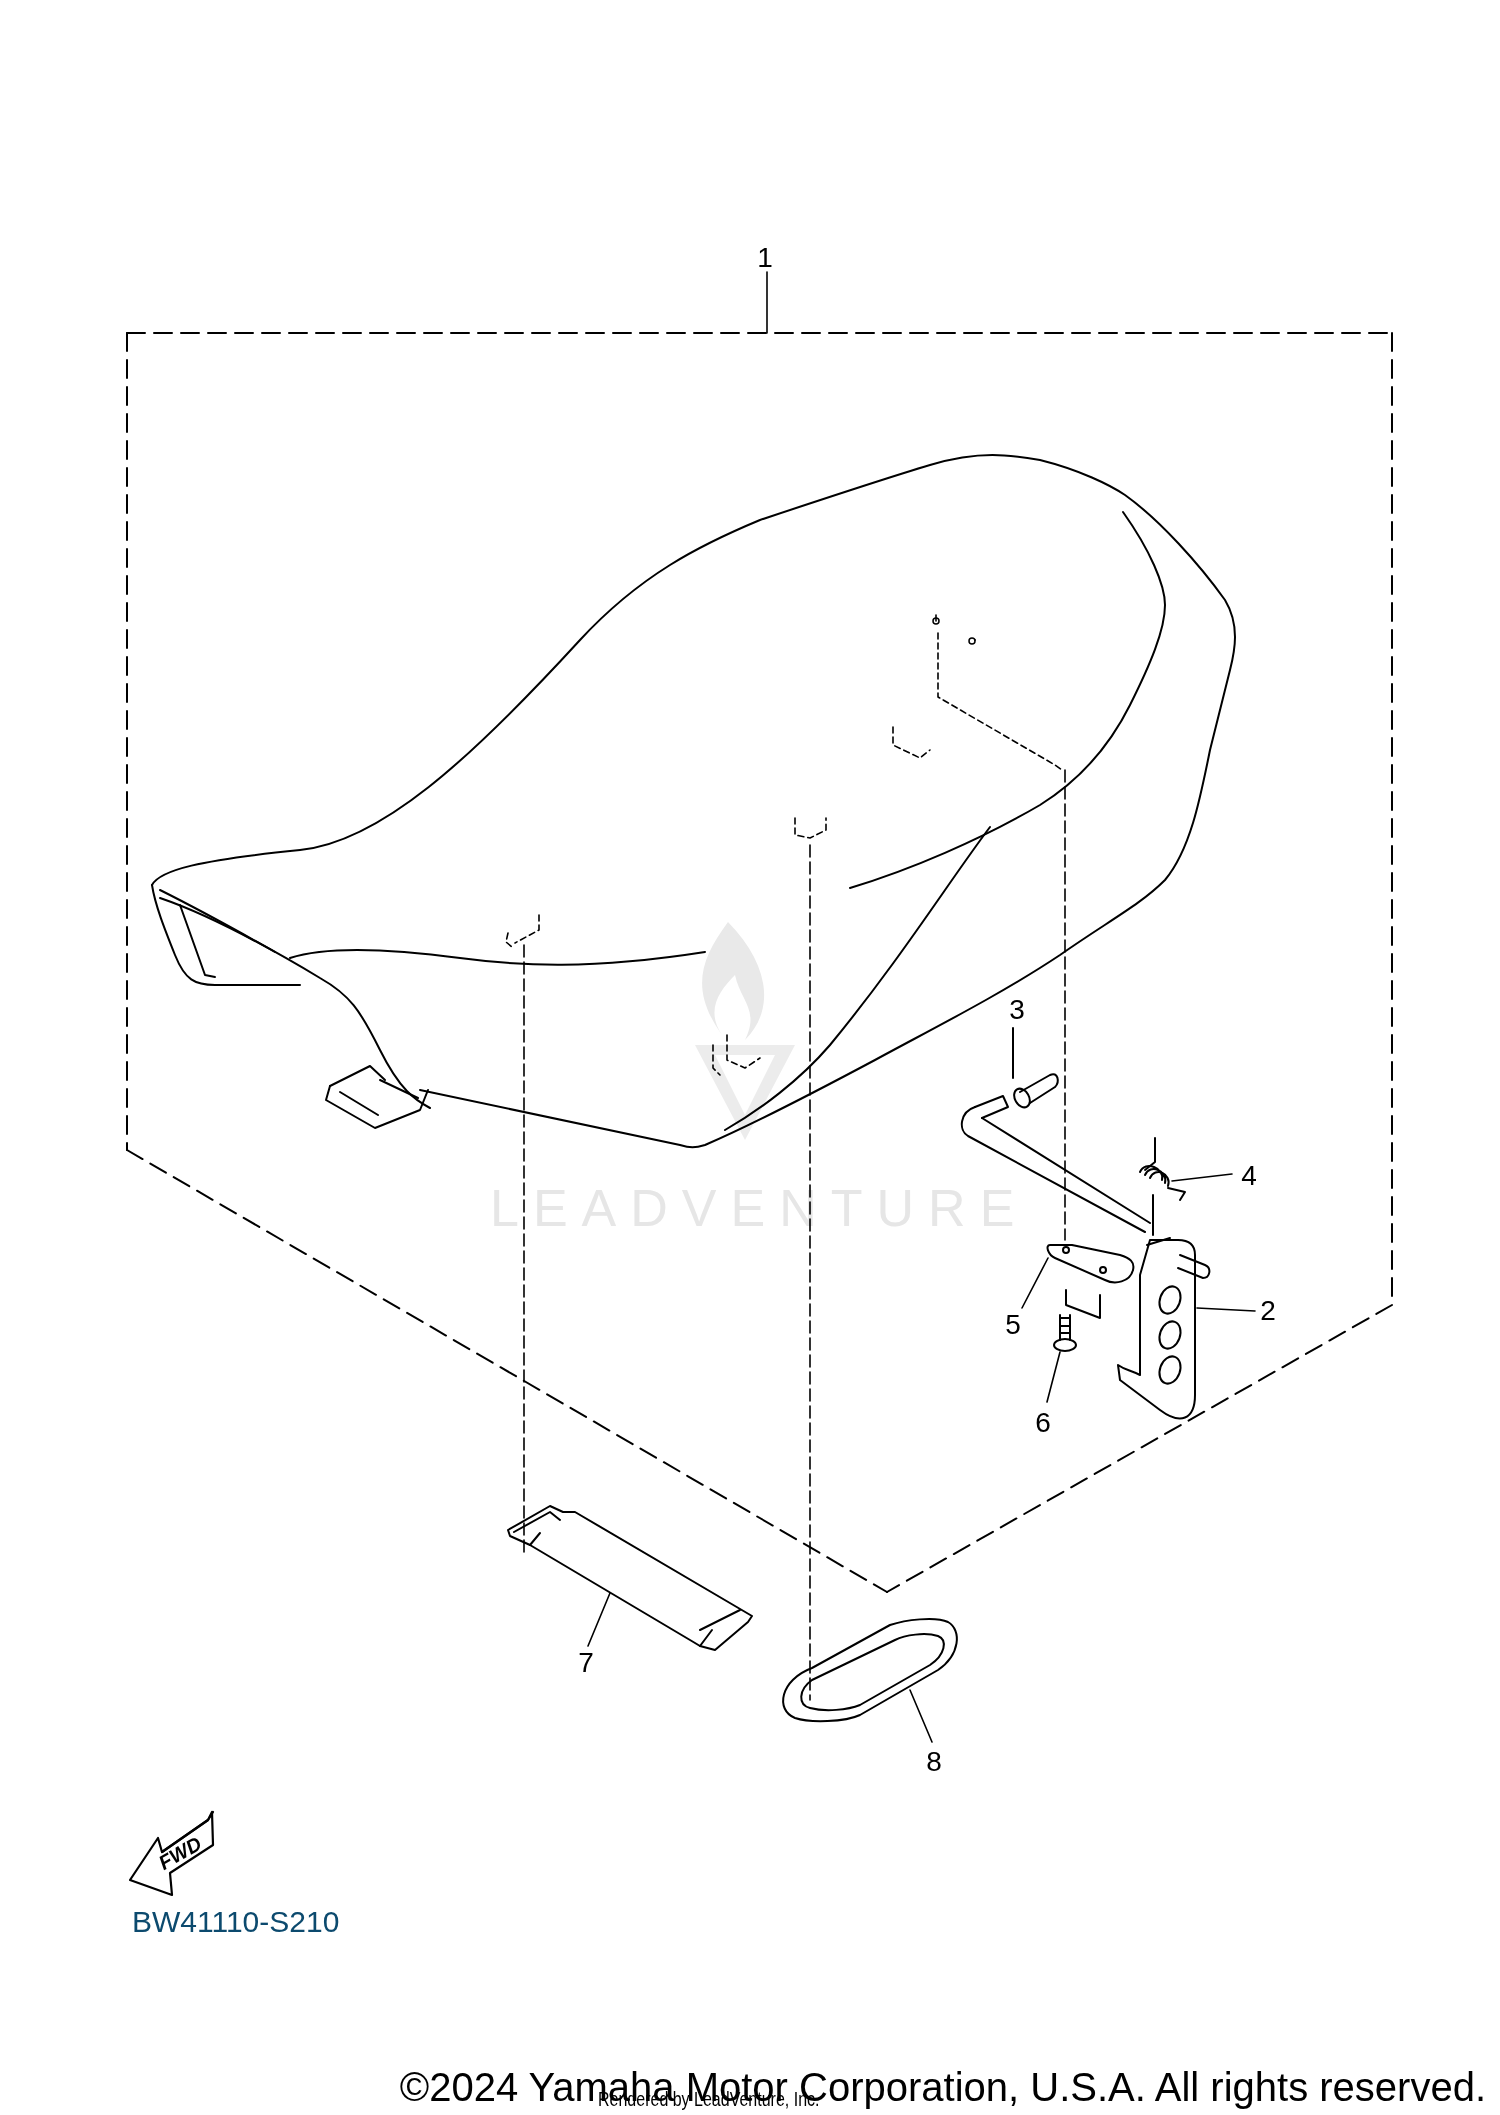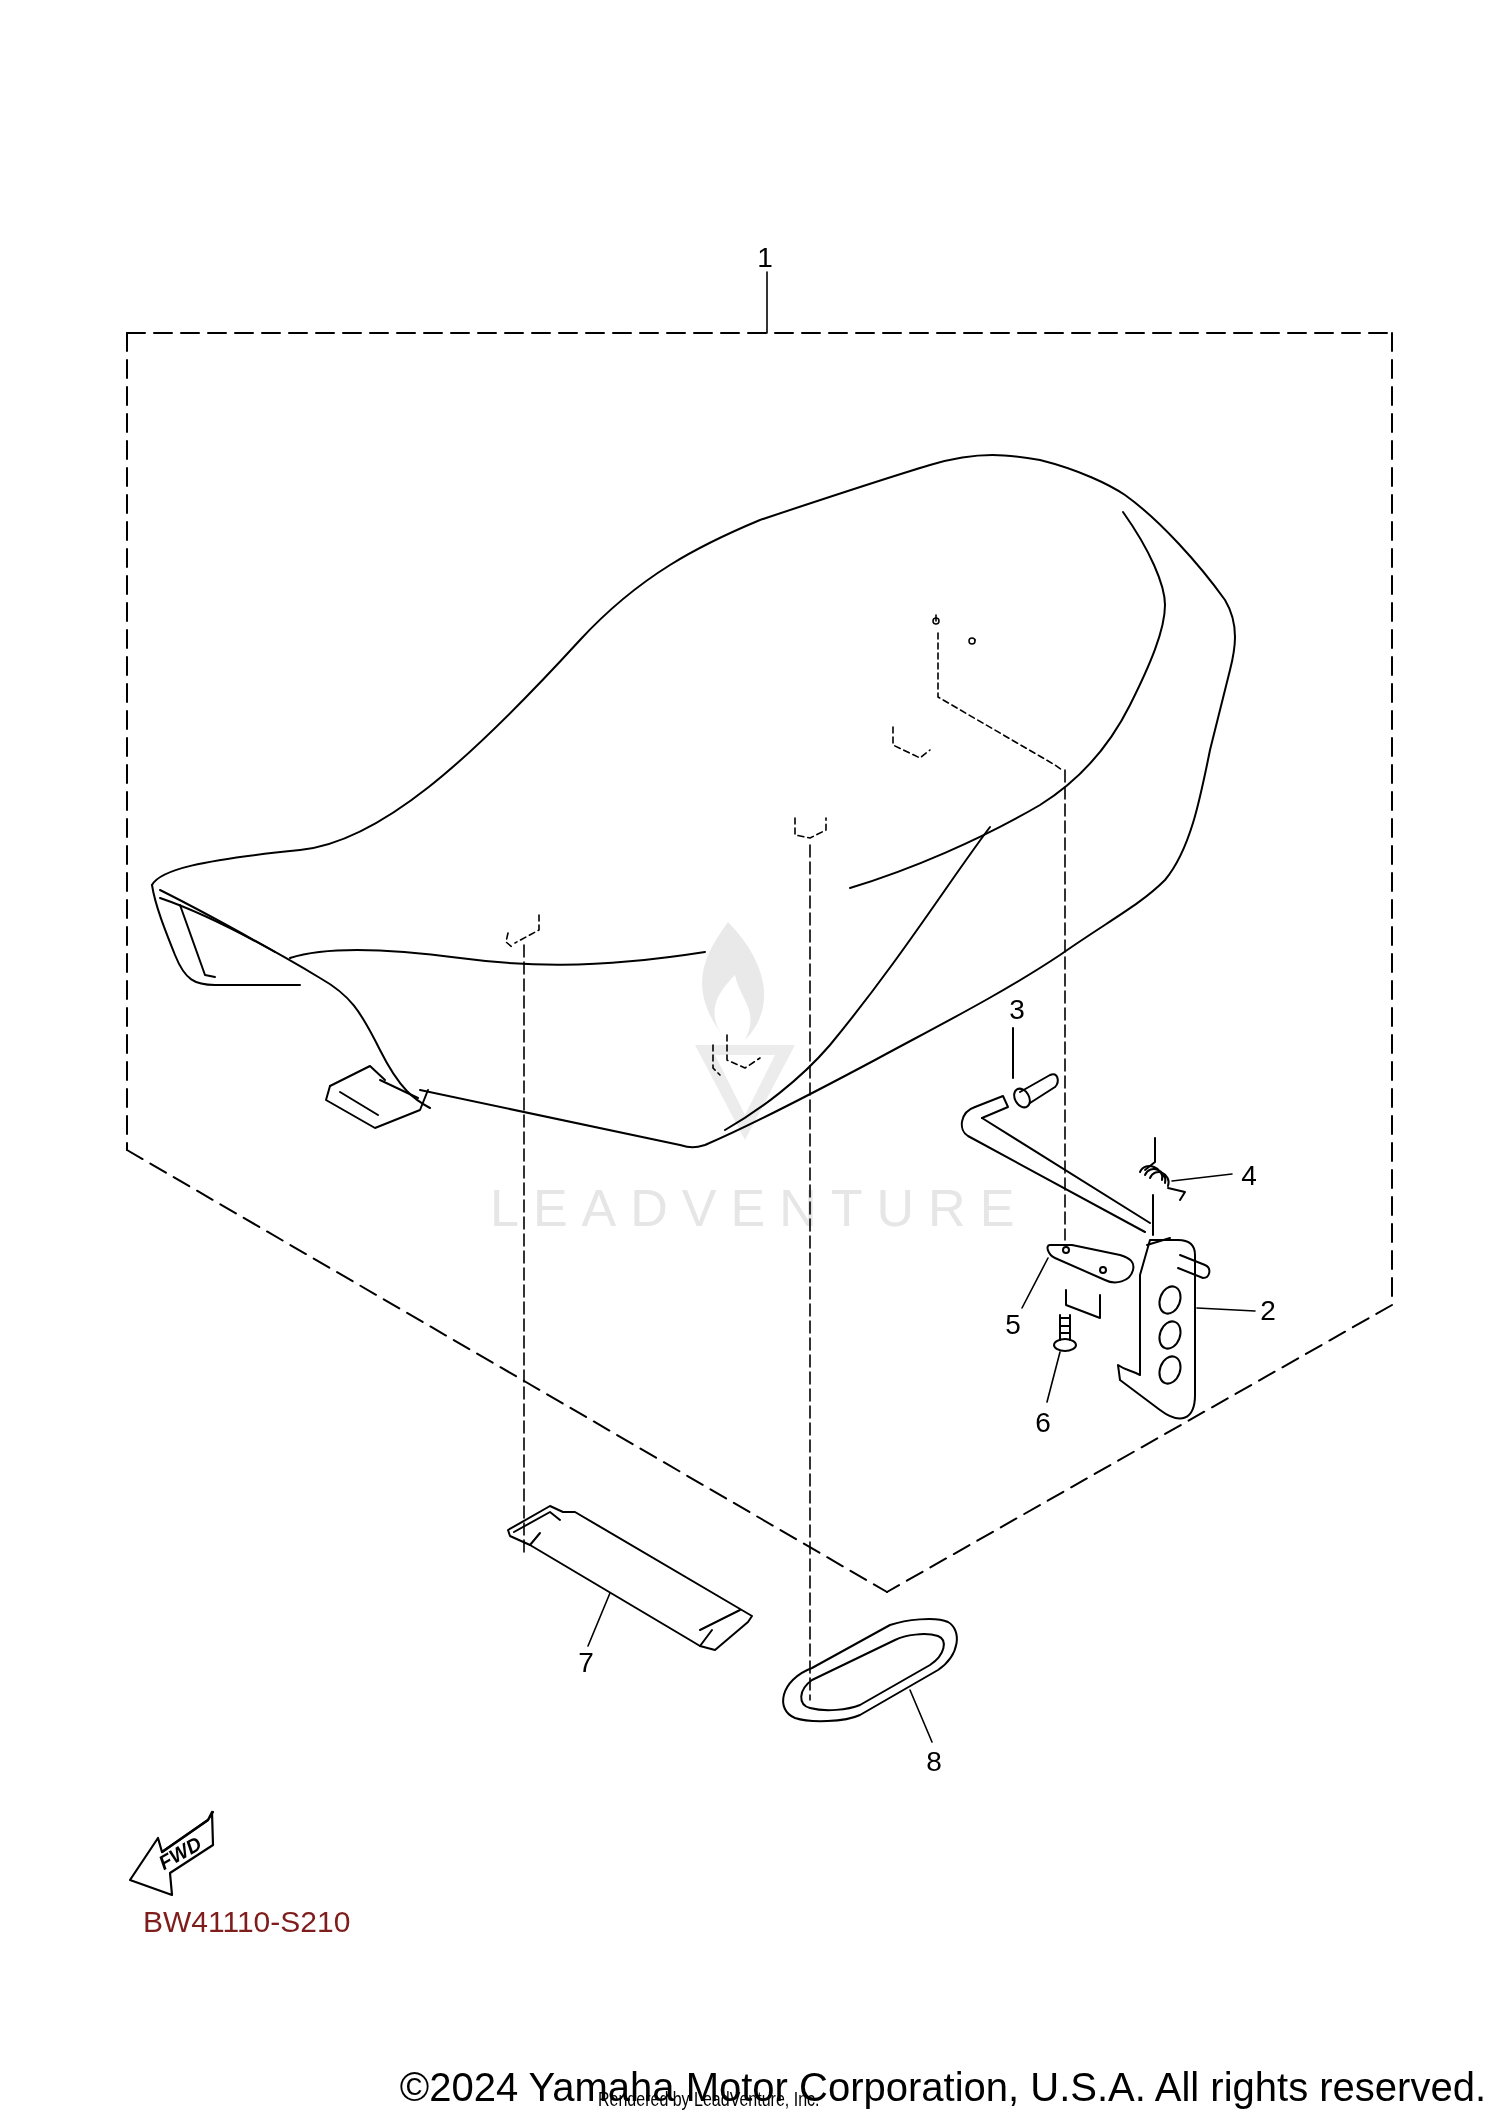--- a/index.html
+++ b/index.html
@@ -9,24 +9,24 @@
     .callout {
       position: absolute;
       font-family: "Liberation Sans", sans-serif;
       font-size: 28px;
       color: #000;
       line-height: 1;
       transform: translate(-50%, -50%);
     }
     .diagram-code {
       position: absolute;
-      left: 143px; top: 1905px;
+      left: 132px; top: 1905px;
       font-family: "Liberation Sans", sans-serif;
       font-size: 30px;
-      color: #7f1d1d;
+      color: #0c4a6e;
     }
     .copyright {
       position: absolute;
       right: 14px; top: 2065px;
       font-family: Liberation Sans, sans-serif;
       font-size: 40px;
       color: #000;
       white-space: nowrap;
       text-align: right;
     }

